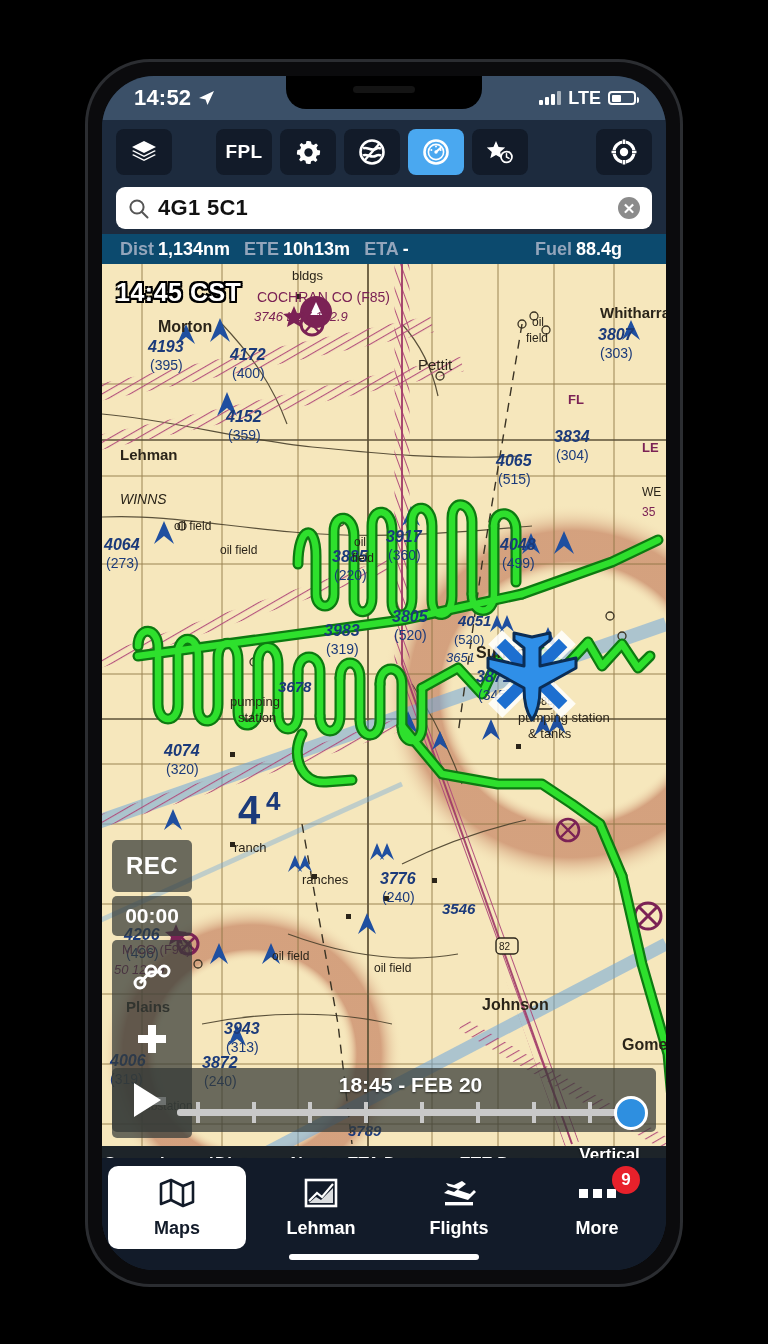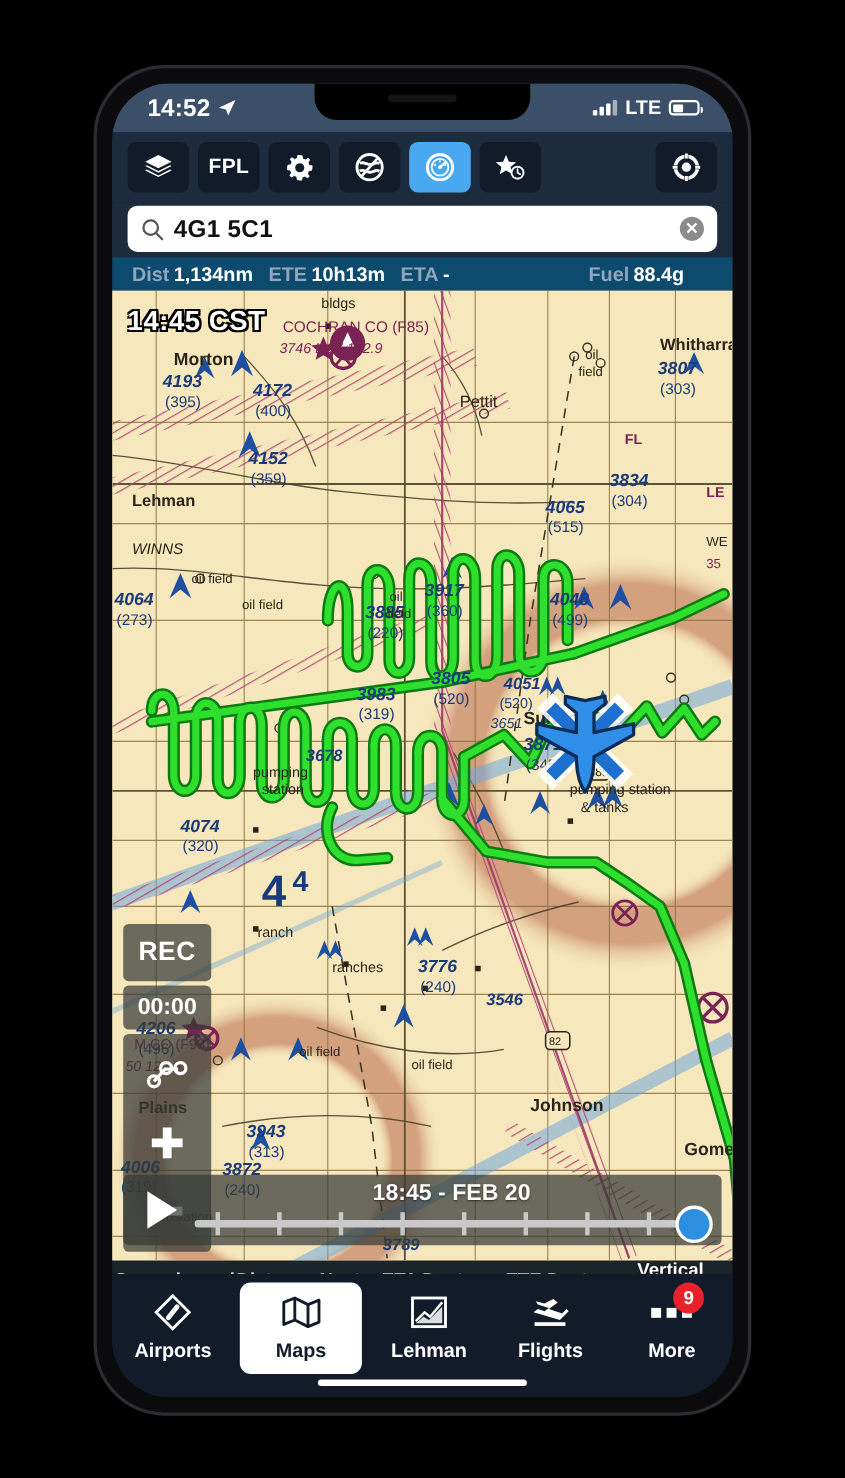--- a/index.html
+++ b/index.html
@@ -67,21 +67,21 @@
     position: absolute; left: 0; top: 44px; width: 100%; height: 64px;
     background: #1d2b3e; z-index: 38;
     display: flex; align-items: center; padding: 0 14px; gap: 8px;
   }
   .tbtn {
     width: 56px; height: 46px; border-radius: 8px; background: #121b29;
     display: flex; align-items: center; justify-content: center;
     color: #fff; flex: 0 0 auto;
   }
   .tbtn.active { background: #4aa8f0; }
-  .tbtn.fpl { font-size: 19px; font-weight: 700; letter-spacing: .3px; }
+  .tbtn.fpl { font-size: 19px; font-weight: 700; letter-spacing: .3px; margin-left: 36px; }
   .tb-spacer { flex: 1 1 auto; }
 
   
   .searchwrap { position: absolute; left: 0; top: 108px; width: 100%; height: 50px;
                 background: #1d2b3e; z-index: 36; padding: 3px 14px 0; }
   .searchbar { height: 42px; background: #fff; border-radius: 9px;
                display: flex; align-items: center; padding: 0 12px; gap: 9px; }
   .search-input { flex: 1; font-size: 22px; font-weight: 600; color: #111;
                   letter-spacing: .3px; }
   .clear-btn { width: 22px; height: 22px; border-radius: 50%; background: #8b8b8b;
@@ -657,29 +657,20 @@
         <span class="ni-lab">ETA</span>
         <span class="ni-val">-</span>
       </div>
       <div class="ni-item ni-fuel">
         <span class="ni-lab">Fuel</span>
         <span class="ni-val">88.4g</span>
       </div>
     </div>
 
     <div class="tabbar">
-      <div class="tab">
-        <span class="tab-ico">
-          <svg width="34" height="34" viewBox="0 0 34 34">
-            <path d="M17 2 L32 17 L17 32 L2 17 Z" fill="none" stroke="#fff" stroke-width="2.6"></path>
-            <path d="M21 12 L13 22" stroke="#fff" stroke-width="4.4" stroke-linecap="round"></path>
-          </svg>
-        </span>
-        <span class="tab-lab">Airports</span>
-      </div>
       <div class="tab selected">
         <span class="tab-ico">
           <svg width="36" height="30" viewBox="0 0 36 30">
             <path d="M2 6 L12 2 L24 8 L34 4 L34 24 L24 28 L12 22 L2 26 Z" fill="none" stroke="#121b29" stroke-width="2.6" stroke-linejoin="round"></path>
             <path d="M12 2 V22 M24 8 V28" stroke="#121b29" stroke-width="2.6"></path>
           </svg>
         </span>
         <span class="tab-lab">Maps</span>
       </div>
       <div class="tab">

